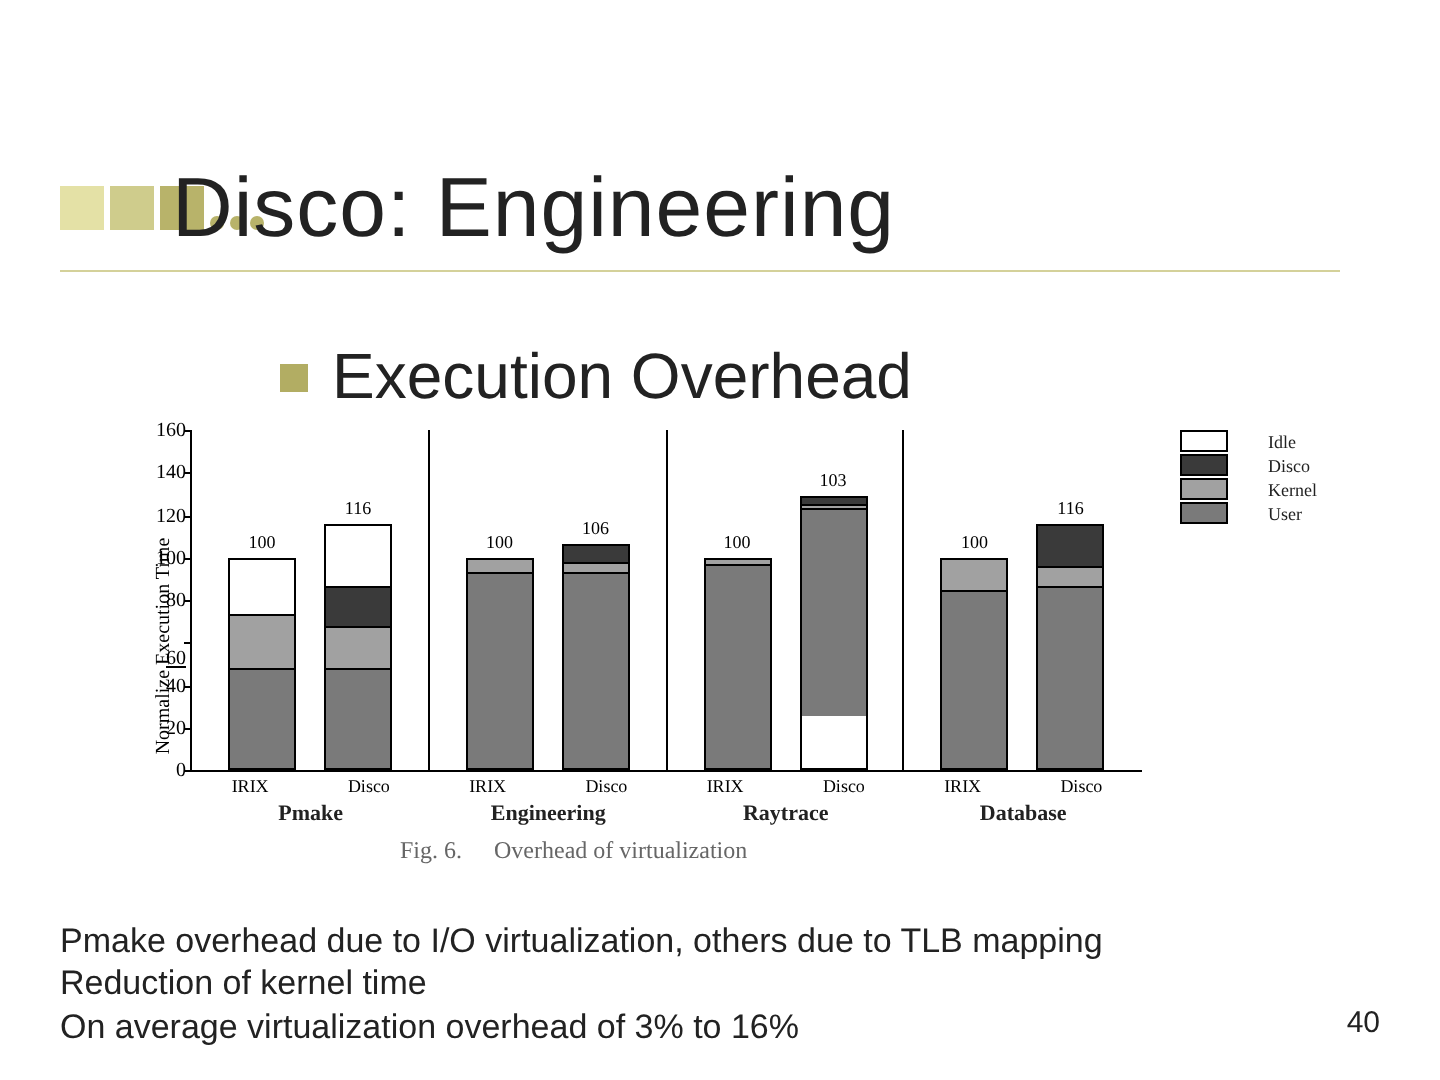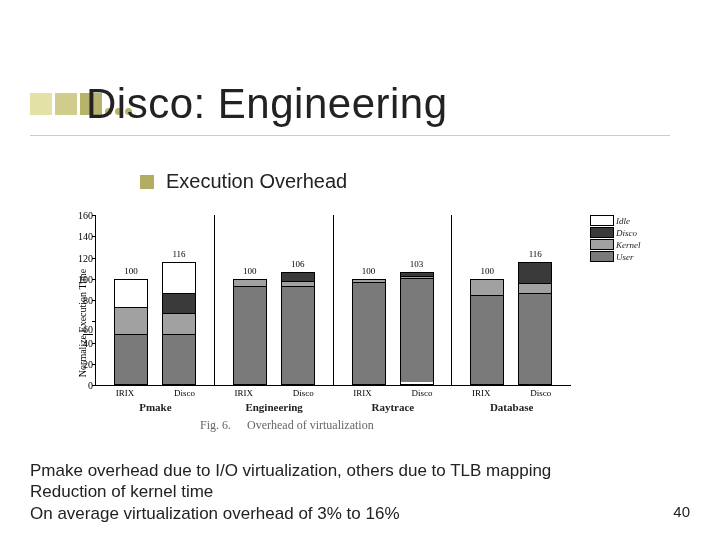--- a/index.html
+++ b/index.html
@@ -59,21 +59,21 @@
     display: flex;
     align-items: center;
     gap: 12px;
   }
   .bullet {
     width: 14px;
     height: 14px;
     background: #b2ad63;
   }
   .bullet-text {
-    font-size: 20px;
+    font-size: 32px;
   }
 
   
   .chart-wrap {
     position: absolute;
     left: 40px;
     top: 215px;
     width: 640px;
     height: 215px;
   }
@@ -196,23 +196,22 @@
 
   .legend {
     position: absolute;
     right: -10px;
     top: 0;
     width: 100px;
   }
   .legend-item {
     display: flex;
     align-items: flex-end;
-    gap: 2px;
+    gap: 20px;
     margin-bottom: 1px;
-    font-style: italic;
   }
   .legend-swatch {
     width: 22px;
     height: 9px;
     border: 1px solid #000;
   }
   .legend-text {
     font-family: "Times New Roman", serif;
     font-size: 9px;
   }
@@ -297,21 +296,21 @@
             <div class="seg seg-user" style="height: 98.8125px;"></div>
           </div>
         </div>
         <div class="group" style="left: 50%;">
           <div class="sep"></div>
           <div class="bar" style="left: 18px; height: 106.25px;">
             <div class="bar-label">100</div>
             <div class="seg seg-kernel" style="height: 3.1875px;"></div>
             <div class="seg seg-user" style="height: 103.062px;"></div>
           </div>
-          <div class="bar" style="left: 66px; height: 113px;">
+          <div class="bar" style="left: 66px; height: 137px;">
             <div class="bar-label">103</div>
             <div class="seg seg-disco" style="height: 4.25px;"></div>
             <div class="seg seg-kernel" style="height: 2.125px;"></div>
             <div class="seg seg-user" style="height: 103.062px;"></div>
           </div>
         </div>
         <div class="group" style="left: 75%;">
           <div class="bar" style="left: 18px; height: 106.25px;">
             <div class="bar-label">100</div>
             <div class="seg seg-kernel" style="height: 17px;"></div>

